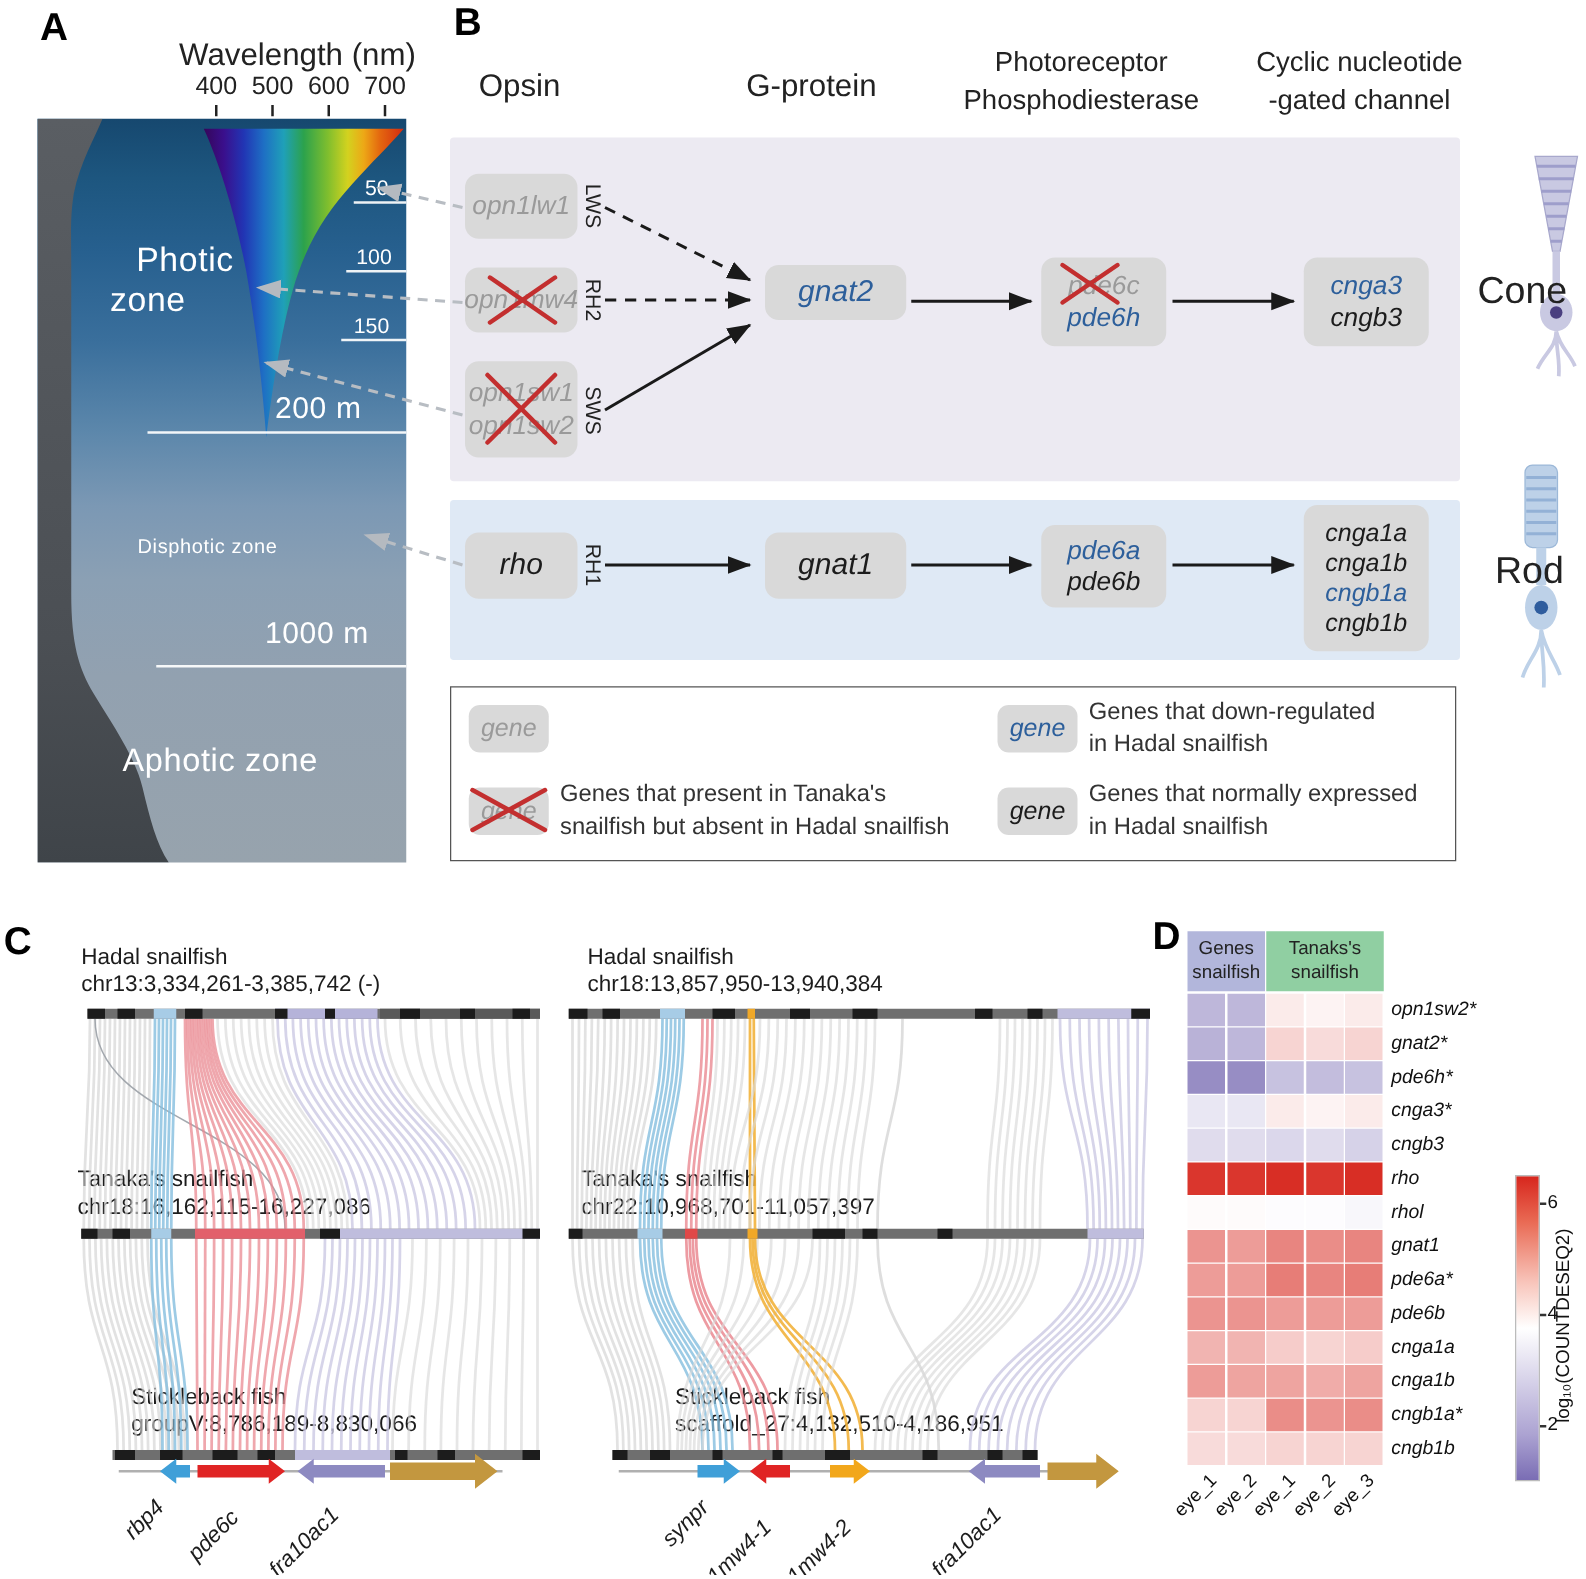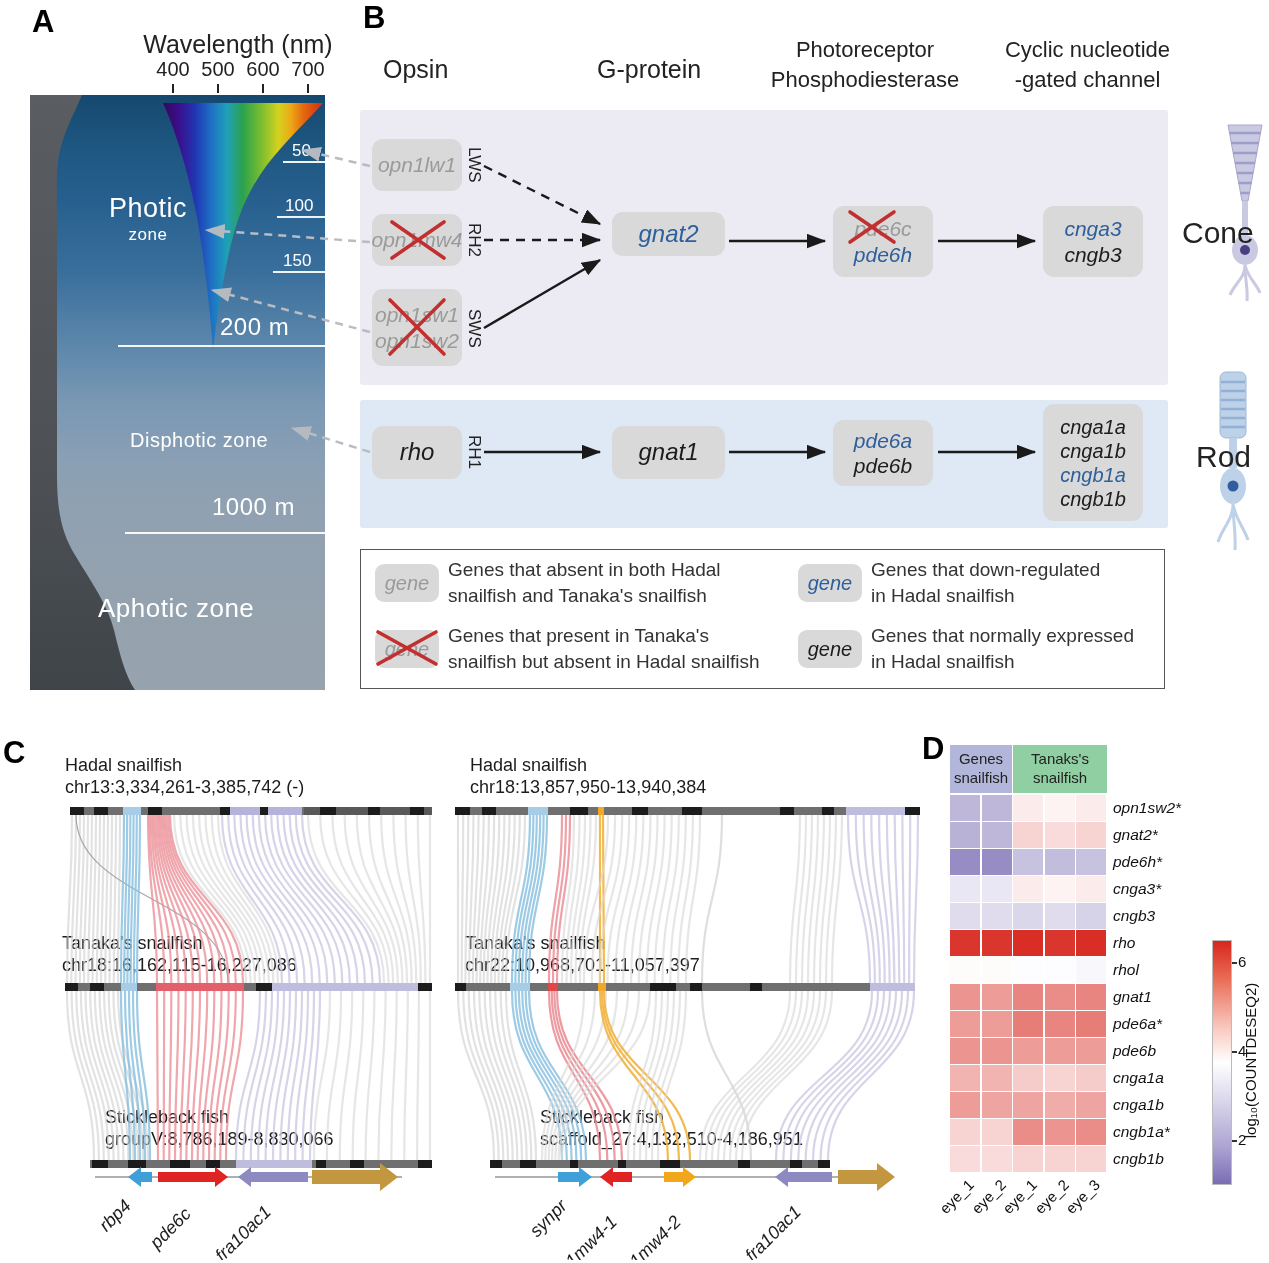--- a/index.html
+++ b/index.html
@@ -86,30 +86,30 @@
         <linearGradient id="lgrad" x1="0" y1="0" x2="0" y2="1">
           <stop offset="0" stop-color="#5a5e63"></stop>
             <stop offset="0.7" stop-color="#4b4f54"></stop>
             <stop offset="1" stop-color="#3f4449"></stop>
         </linearGradient>
       </defs>
       <path fill="url(#spec)" d="M133,8 L293,8 C281,22 268,34 252,52 C230,76 214,102 204,138 C195,170 188,215 183,255 C180,215 175,168 167,122 C159,80 146,36 133,8 Z"></path>
       <path fill="url(#lgrad)" d="M0,0 L52,0 C46,15 34,35 29,60 C26,80 27,90 27,120 L27,380 C27,420 33,440 45,460 C60,485 78,510 84,535 C90,560 95,580 105,595 L0,595 Z"></path>
     </svg>
     <div class="zone" style="left:58px;top:98px;width:120px;text-align:center;font-size:27px">Photic</div>
-    <div class="zone" style="left:58px;top:130px;width:120px;text-align:center;font-size:17px">zone</div>
+    <div class="zone" style="left:58px;top:130px;width:120px;font-size:27px">zone</div>
     <div class="depthnum" style="left:262px;top:46px">50</div>
     <div class="wline" style="left:253px;top:66px;width:42px"></div>
     <div class="depthnum" style="left:255px;top:101px">100</div>
     <div class="wline" style="left:247px;top:121px;width:48px"></div>
     <div class="depthnum" style="left:253px;top:156px">150</div>
     <div class="wline" style="left:243px;top:176px;width:52px"></div>
     <div class="zone" style="left:190px;top:218px;font-size:24px">200 m</div>
     <div class="wline" style="left:88px;top:250px;width:207px"></div>
-    <div class="zone" style="left:100px;top:334px;font-size:20px">Disphotic zone</div>
+    <div class="zone" style="left:80px;top:334px;font-size:16px">Disphotic zone</div>
     <div class="zone" style="left:182px;top:398px;font-size:24px">1000 m</div>
     <div class="wline" style="left:95px;top:437px;width:200px"></div>
     <div class="zone" style="left:68px;top:498px;font-size:26px">Aphotic zone</div>
   </div>
 
   <div class="bhead" style="left:383px;top:55px">Opsin</div>
   <div class="bhead" style="left:597px;top:55px">G-protein</div>
   <div class="bhead2" style="left:745px;top:35px;width:240px">
     <div>Photoreceptor</div>
     <div>Phosphodiesterase</div>
@@ -196,24 +196,20 @@
         <line x1="15" y1="57" x2="39" y2="57"></line>
     </g>
     <rect x="23" y="68" width="8" height="30" fill="#bdd1e8"></rect>
     <ellipse cx="27" cy="116" rx="13" ry="18" fill="#bdd1e8"></ellipse>
     <circle cx="27" cy="116" r="5.5" fill="#2f5d9e"></circle>
     <path d="M27,134 C27,150 16,158 12,172 M27,134 C27,152 30,160 29,180 M27,134 C30,150 38,158 42,170" stroke="#bdd1e8" fill="none" stroke-width="3"></path>
   </svg>
 
   <div id="legend">
     <div class="lg-gene g-gray" style="left:14px;top:14px">gene</div>
-    <div class="leg-text" style="left:87px;top:7px">
-      <div>Genes that absent in both Hadal</div>
-      <div>snailfish and Tanaka's snailfish</div>
-    </div>
     <div class="lg-gene g-gray" style="left:14px;top:80px">gene</div>
     <div class="leg-text" style="left:87px;top:73px">
       <div>Genes that present in Tanaka's</div>
       <div>snailfish but absent in Hadal snailfish</div>
     </div>
     <div class="lg-gene g-blue" style="left:437px;top:14px">gene</div>
     <div class="leg-text" style="left:510px;top:7px">
       <div>Genes that down-regulated</div>
       <div>in Hadal snailfish</div>
     </div>

